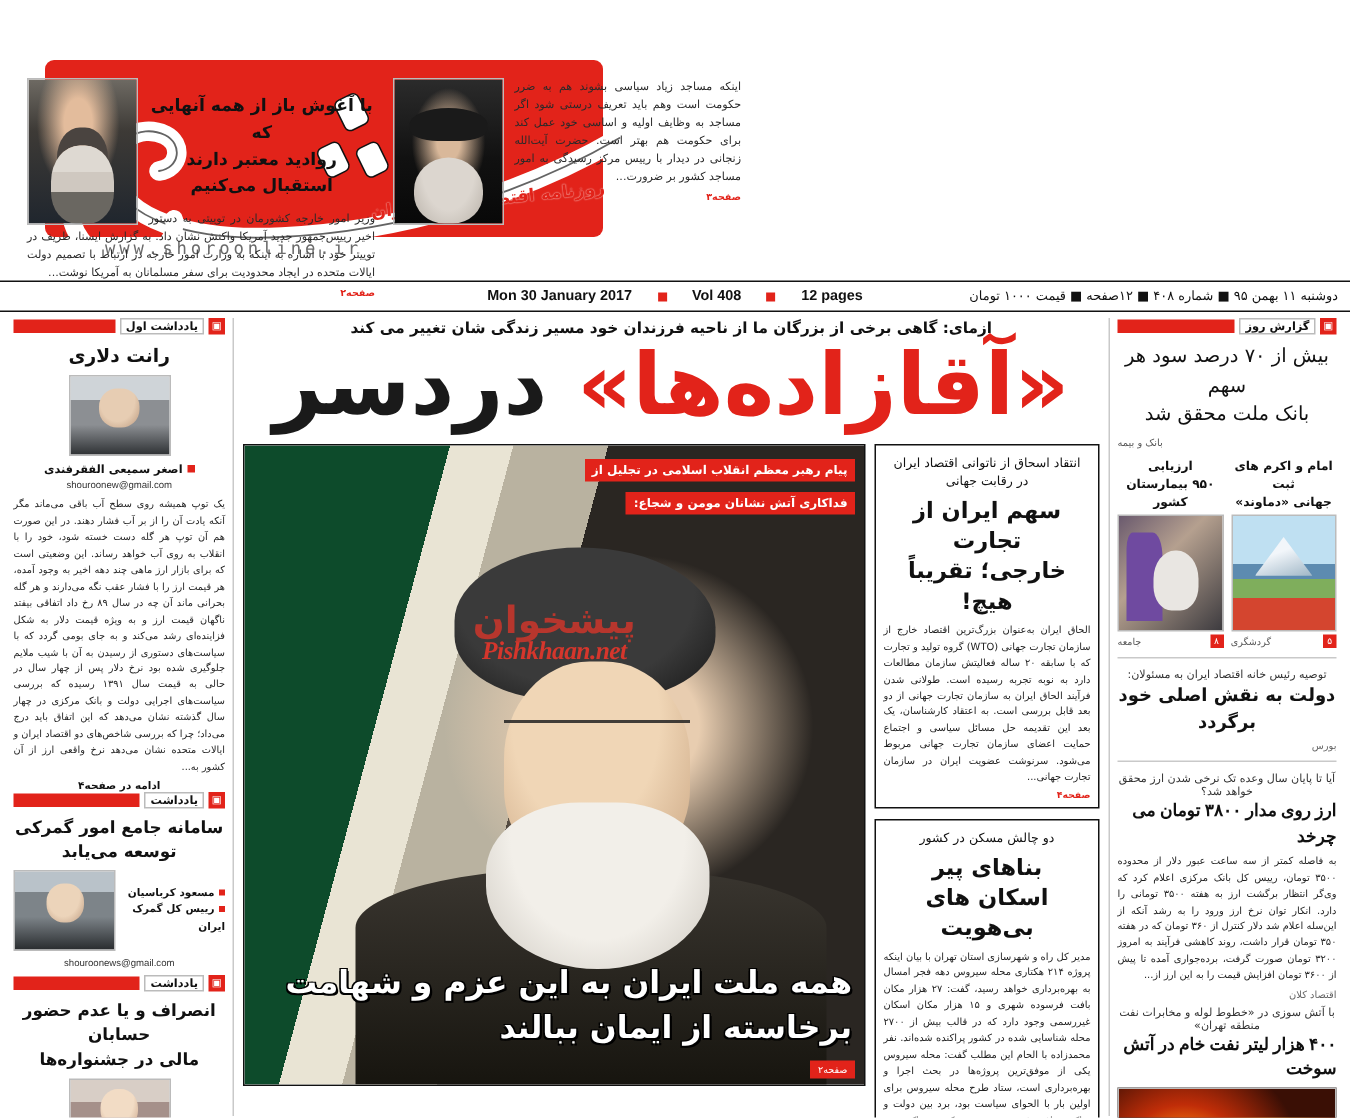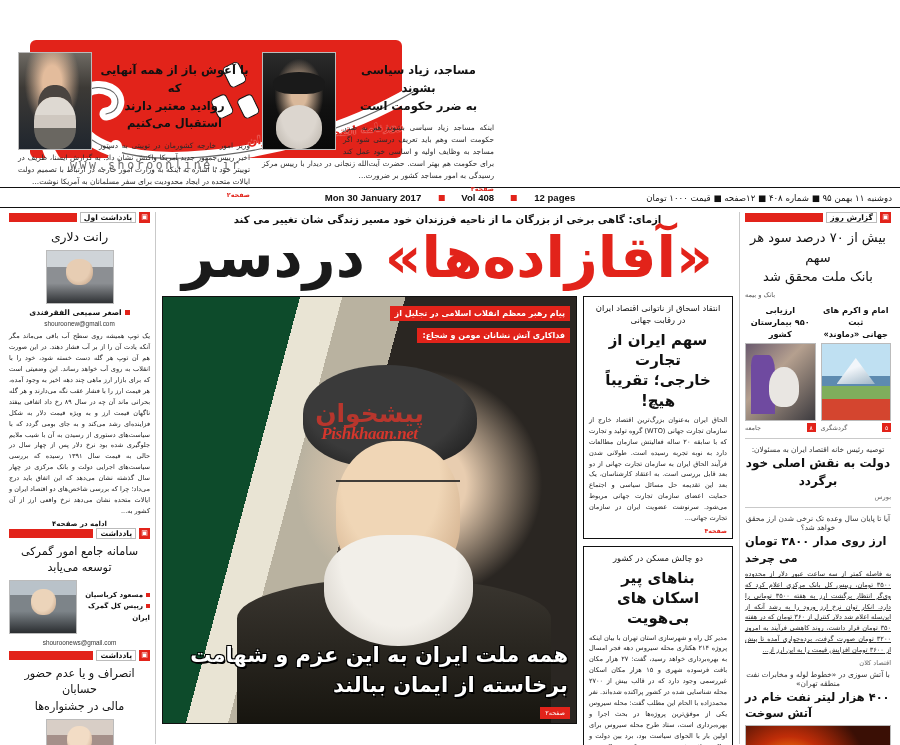--- a/index.html
+++ b/index.html
@@ -189,22 +189,22 @@
   .thumb.clinic { background: linear-gradient(135deg,#6a5a6e 0%, #b5a08f 40%, #3d3b3f 100%); }
   .thumb.clinic::after{content:"";position:absolute;left:34%;top:30%;width:44%;height:52%;
     border-radius:48% 48% 40% 40%; background:#e9e6e2;}
   .thumb.clinic::before{content:"";position:absolute;left:8%;top:14%;width:34%;height:78%;
     background:#6f4aa0; border-radius:18% 28% 0 0;}
   .rc-caption { display:flex; justify-content:space-between; align-items:center; font-size:6.4px; color:#555; margin-top:2px; }
   .rc-caption .m { width:9px;height:9px;background:#e2231a;color:#fff;font-size:6px;text-align:center;line-height:9px;}
 
   .rc-kicker { font-size: 7.4px; text-align:center; margin: 3px 0 1px; color:#333; }
   .rc-title2 { font-size: 12px; font-weight: bold; text-align:center; line-height:1.45; margin-bottom:3px;}
-  .rc-title3 { font-size: 11.4px; font-weight: bold; text-align:left; line-height:1.45; margin-bottom:3px;}
-  .rc-body { font-size: 6.6px; line-height: 1.64; text-align: justify; color:#222;text-decoration:underline; }
+  .rc-title3 { font-size: 11.4px; font-weight: bold; text-align:right; line-height:1.45; margin-bottom:3px;font-family:Liberation Serif, serif;}
+  .rc-body { font-size: 6.6px; line-height: 1.64; text-align: justify; color:#222; }
   .rc-sec { font-size:6.6px;color:#666;margin:3px 0 1px;text-align:right;}
   .thumb.fire { height: 92px; background:
       radial-gradient(circle at 30% 60%, #ffd24a 0 8%, #ff8c10 18%, #c02d08 38%, #3a0f05 70%),
       radial-gradient(circle at 72% 40%, #ffe07a 0 6%, #ff9a1e 16%, #a8260a 40%, #240a03 80%),
       #120502; }
 
   
   .kicker-main {
     font-size: 10.2px; font-weight: bold; text-align: center;
     margin: 2px 0 2px; color:#111;
@@ -277,21 +277,21 @@
     position:absolute; right:8px; bottom:22px; z-index:3;
     text-align:right; color:#fff; font-size:21px; font-weight:bold;
     line-height:1.45; text-shadow: 1.5px 1.5px 0 #000, -1px -1px 0 #000, 1px -1px 0 #000, -1px 1px 0 #000;
   }
   .cap-page {
     position:absolute; right:6px; bottom:4px; z-index:3;
     background:#e2231a; color:#fff; font-size:6.4px; padding:2px 5px;
   }
 
   
-  .note-title { font-size: 12.4px; font-weight:normal; text-align:center; line-height:1.45; margin:5px 0 4px;}
+  .note-title { font-size: 12.4px; font-weight:bold; text-align:center; line-height:1.45; margin:5px 0 4px;}
   .note-title.sm { font-size: 11.2px; }
   .portrait { width: 68px; height: 54px; border:1px solid #bbb; margin: 0 auto 3px; overflow:hidden; position:relative;}
   .portrait.p1{background:linear-gradient(180deg,#cfd4d8 0 30%, #8c8f93 30% 62%, #2f3235 100%);}
   .portrait.p1::after{content:"";position:absolute;left:30%;top:16%;width:40%;height:50%;border-radius:46%;
     background:radial-gradient(ellipse at 45% 30%,#e7cdb3 0 55%,#b9977c 100%);}
   .portrait.p2{background:linear-gradient(180deg,#b9c2c9 0 26%, #7d8489 26% 58%, #2a2d30 100%);}
   .portrait.p2::after{content:"";position:absolute;left:32%;top:14%;width:38%;height:50%;border-radius:46%;
     background:radial-gradient(ellipse at 45% 30%,#ecd4ba 0 55%,#bd9b80 100%);}
   .portrait.p3{background:linear-gradient(180deg,#d8cec6 0 28%, #a5908a 28% 60%, #4a3a3e 100%);}
   .portrait.p3::after{content:"";position:absolute;left:31%;top:12%;width:38%;height:52%;border-radius:46%;
@@ -338,21 +338,20 @@
         </div>
       <div class="tz-title">با آغوش باز از همه آنهایی که<br>روادید معتبر دارند استقبال می‌کنیم</div>
       <div class="tz-body">وزیر امور خارجه کشورمان در توییتی به دستور اخیر رییس‌جمهور جدید آمریکا واکنش نشان داد. به گزارش ایسنا، ظریف در توییتر خود با اشاره به اینکه به وزارت امور خارجه در ارتباط با تصمیم دولت ایالات متحده در ایجاد محدودیت برای سفر مسلمانان به آمریکا نوشت...</div>
       <div class="tz-more">صفحه۲</div>
     </div>
 
     <div class="teaser" id="teaser-2">
       <div class="tz-photo">
           <div class="photo-cleric"></div>
         </div>
-      <div class="tz-title">مساجد، زیاد سیاسی بشوند<br>به ضرر حکومت است</div>
       <div class="tz-body">اینکه مساجد زیاد سیاسی بشوند هم به ضرر حکومت است وهم باید تعریف درستی شود اگر مساجد به وظایف اولیه و اساسی خود عمل کند برای حکومت هم بهتر است. حضرت آیت‌الله زنجانی در دیدار با رییس مرکز رسیدگی به امور مساجد کشور بر ضرورت...</div>
       <div class="tz-more">صفحه۳</div>
     </div>
   </div>
 
   <div class="datebar">
     <div class="date-fa">دوشنبه ۱۱ بهمن ۹۵ ■ شماره ۴۰۸ ■ ۱۲صفحه ■ قیمت ۱۰۰۰ تومان</div>
     <div class="date-en">
       <span>Mon 30 January 2017</span>
       <span class="sq"></span>

